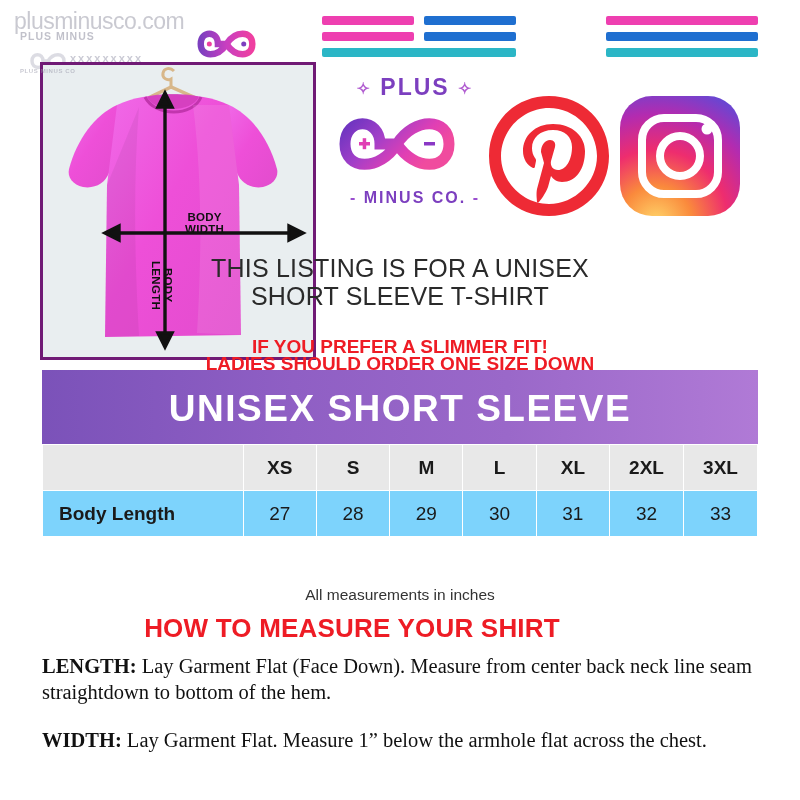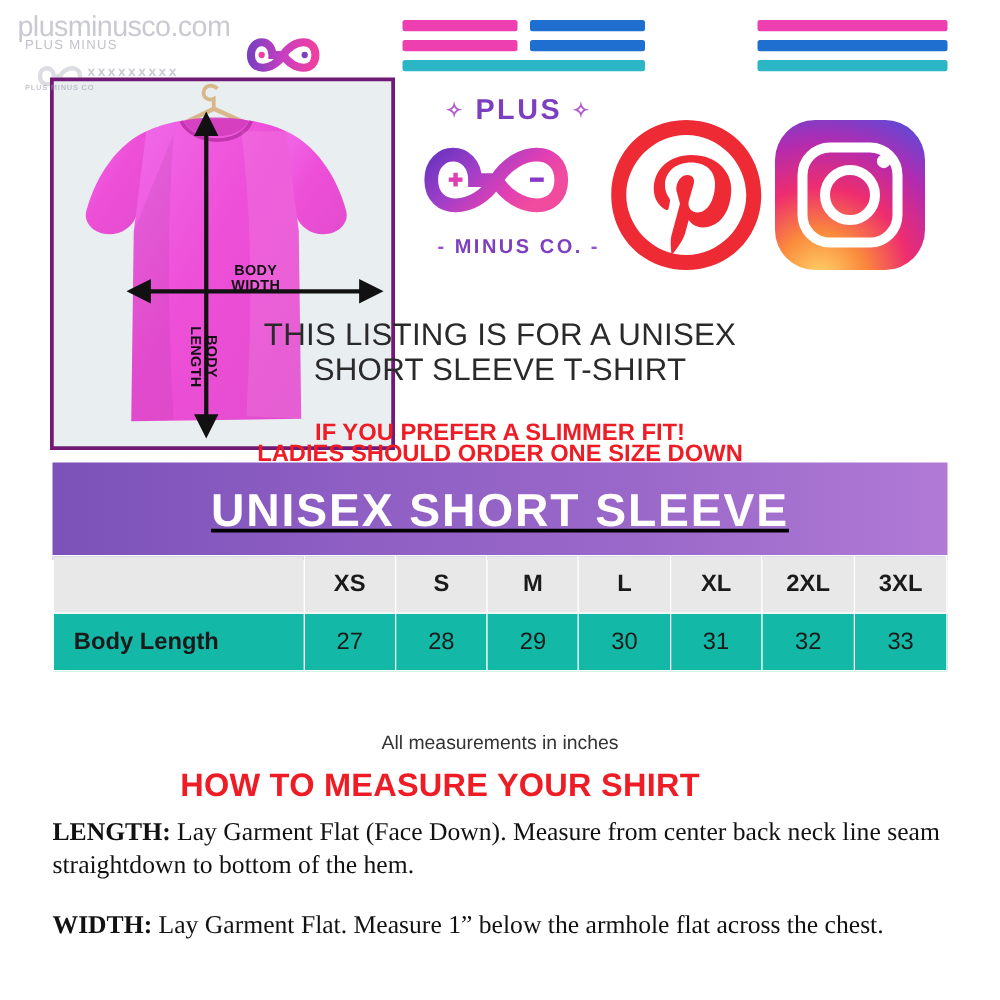--- a/index.html
+++ b/index.html
@@ -37,21 +37,21 @@
   .wm-logo {
     position: absolute;
     left: 20px;
     top: 30px;
     z-index: 40;
     opacity: 0.55;
     width: 130px;
   }
   .wm-logo-text {
     font-size: 10.5px;
-    font-weight: normal;
+    font-weight: bold;
     color: #8f8fa0;
     letter-spacing: 1px;
     margin-bottom: 2px;
   }
   .wm-logo-sub {
     font-size: 6px;
     font-weight: bold;
     color: #9a9aab;
     letter-spacing: 0.6px;
     margin-top: 26px;
@@ -193,21 +193,20 @@
   .header-band {
     position: absolute;
     left: 42px;
     top: 370px;
     width: 716px;
     height: 78px;
     background: linear-gradient(90deg, #7b52b9 0%, #8f5fc4 35%, #9a68c9 65%, #b07ad6 100%);
     display: flex;
     align-items: center;
     justify-content: center;
-    text-decoration: underline;
   }
   .header-band-text {
     color: #ffffff;
     font-family: "Liberation Sans", sans-serif;
     font-weight: bold;
     font-size: 37px;
     letter-spacing: 1.5px;
   }
 
   
@@ -233,21 +232,21 @@
     background: #e8e8e8;
   }
   .size-table td.rowhead {
     text-align: left;
     padding-left: 16px;
     font-size: 19px;
     font-weight: bold;
     width: 190px;
   }
   .size-table tr.data td {
-    background: #14b8a6;
+    background: #7dd3fc;
     font-weight: normal;
   }
   .size-table tr.data td.rowhead {
     font-weight: bold;
   }
   .col-size { width: 75px; }
 
   .measure-note {
     position: absolute;
     left: 42px;

